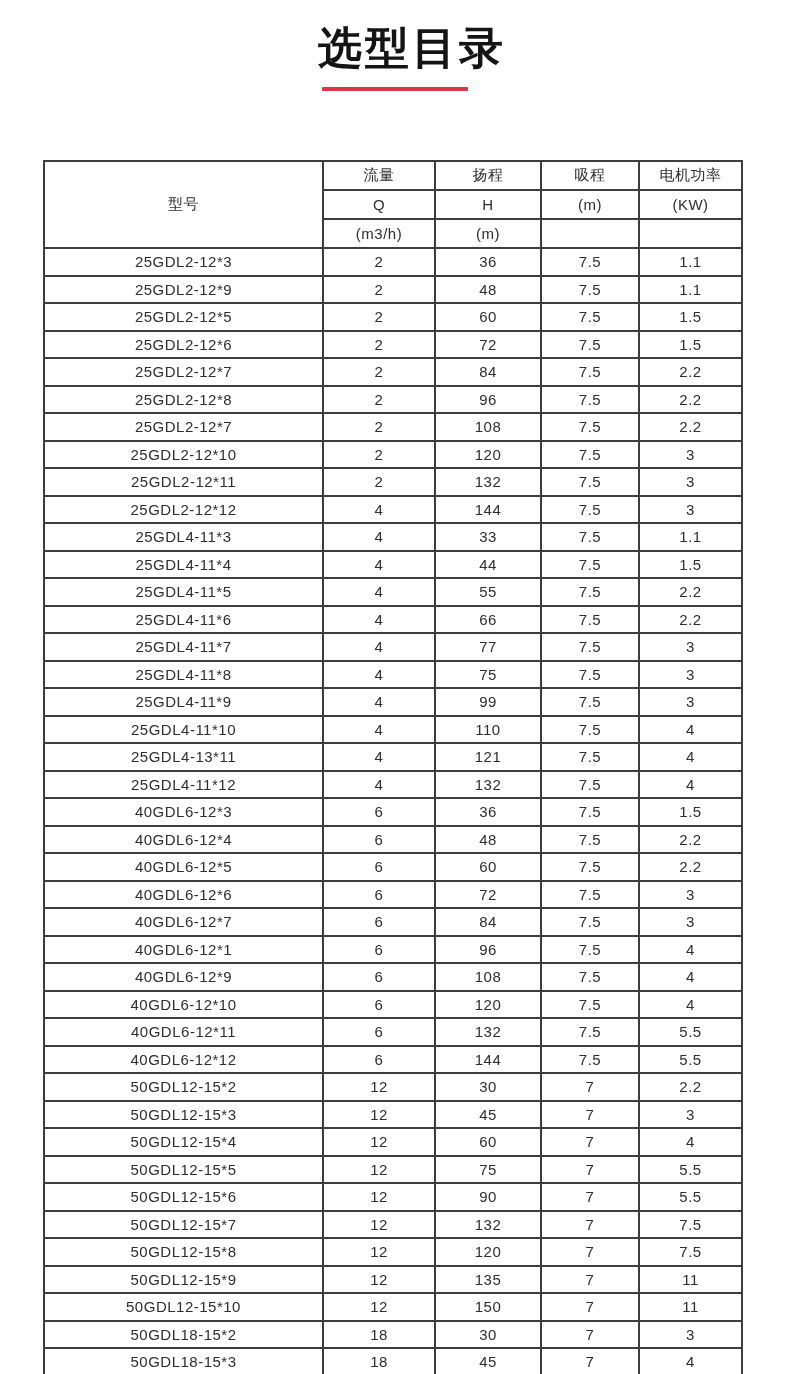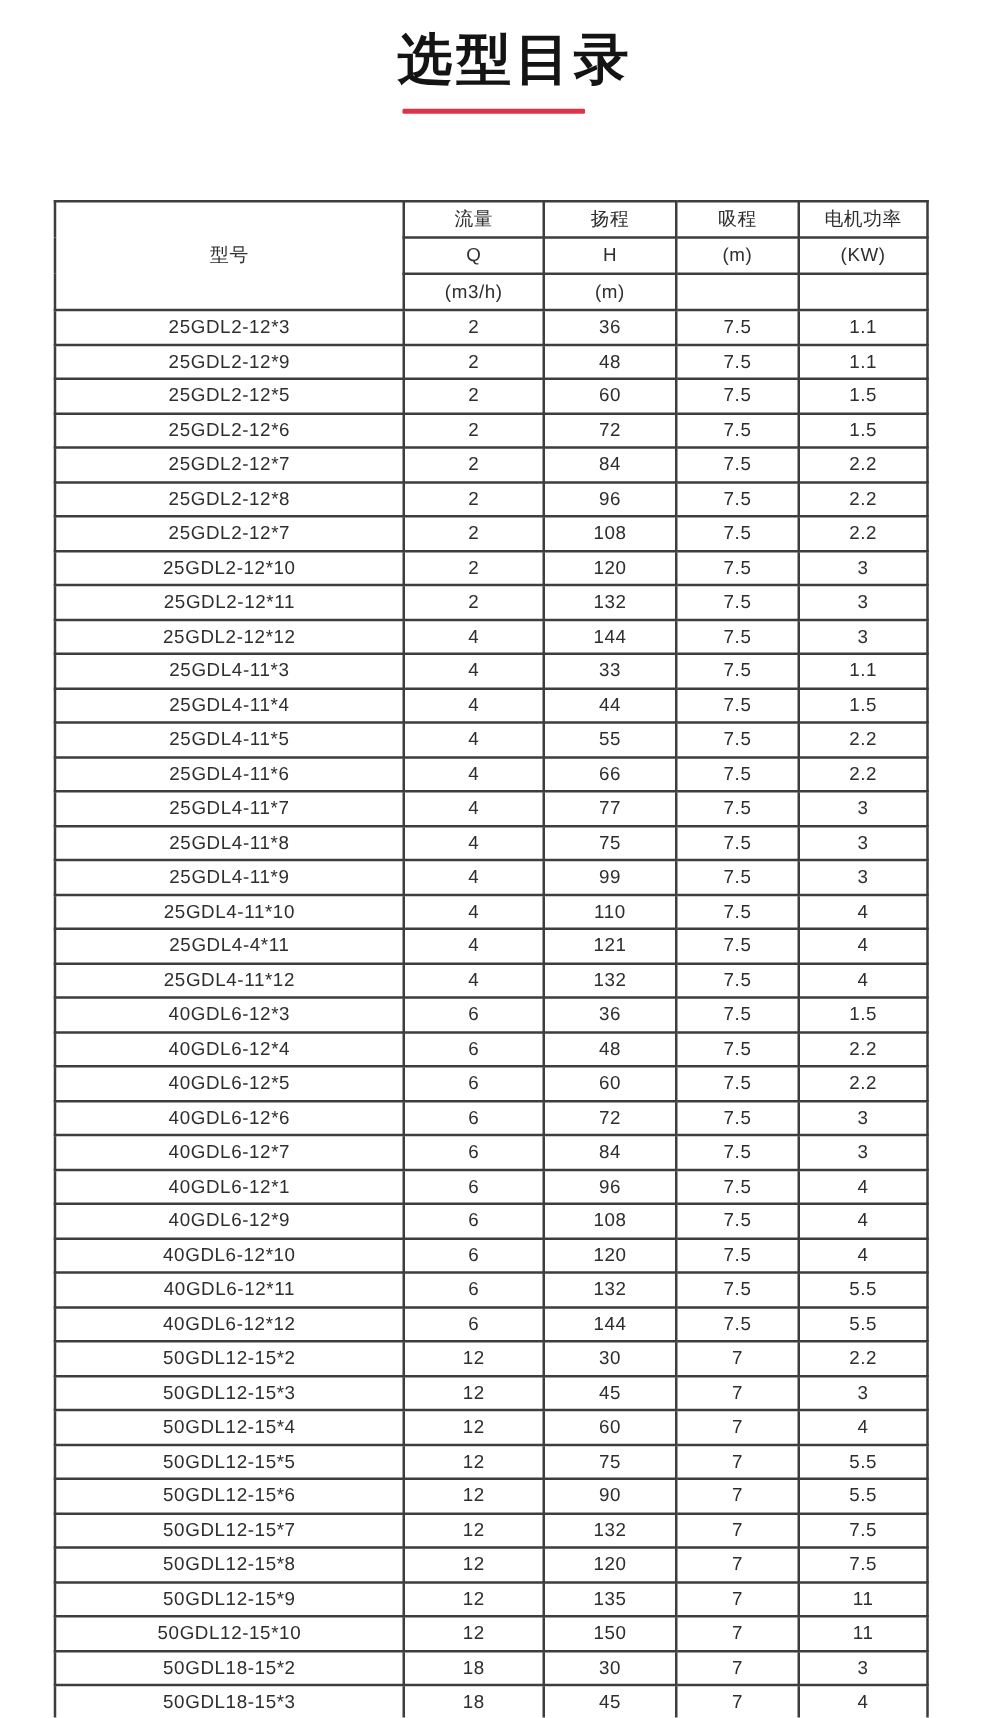--- a/index.html
+++ b/index.html
@@ -213,21 +213,21 @@
     <td>3</td>
   </tr>
         <tr>
     <td>25GDL4-11*10</td>
     <td>4</td>
     <td>110</td>
     <td>7.5</td>
     <td>4</td>
   </tr>
         <tr>
-    <td>25GDL4-4*11</td>
+    <td>25GDL4-13*11</td>
     <td>4</td>
     <td>121</td>
     <td>7.5</td>
     <td>4</td>
   </tr>
         <tr>
     <td>25GDL4-11*12</td>
     <td>4</td>
     <td>132</td>
     <td>7.5</td>

